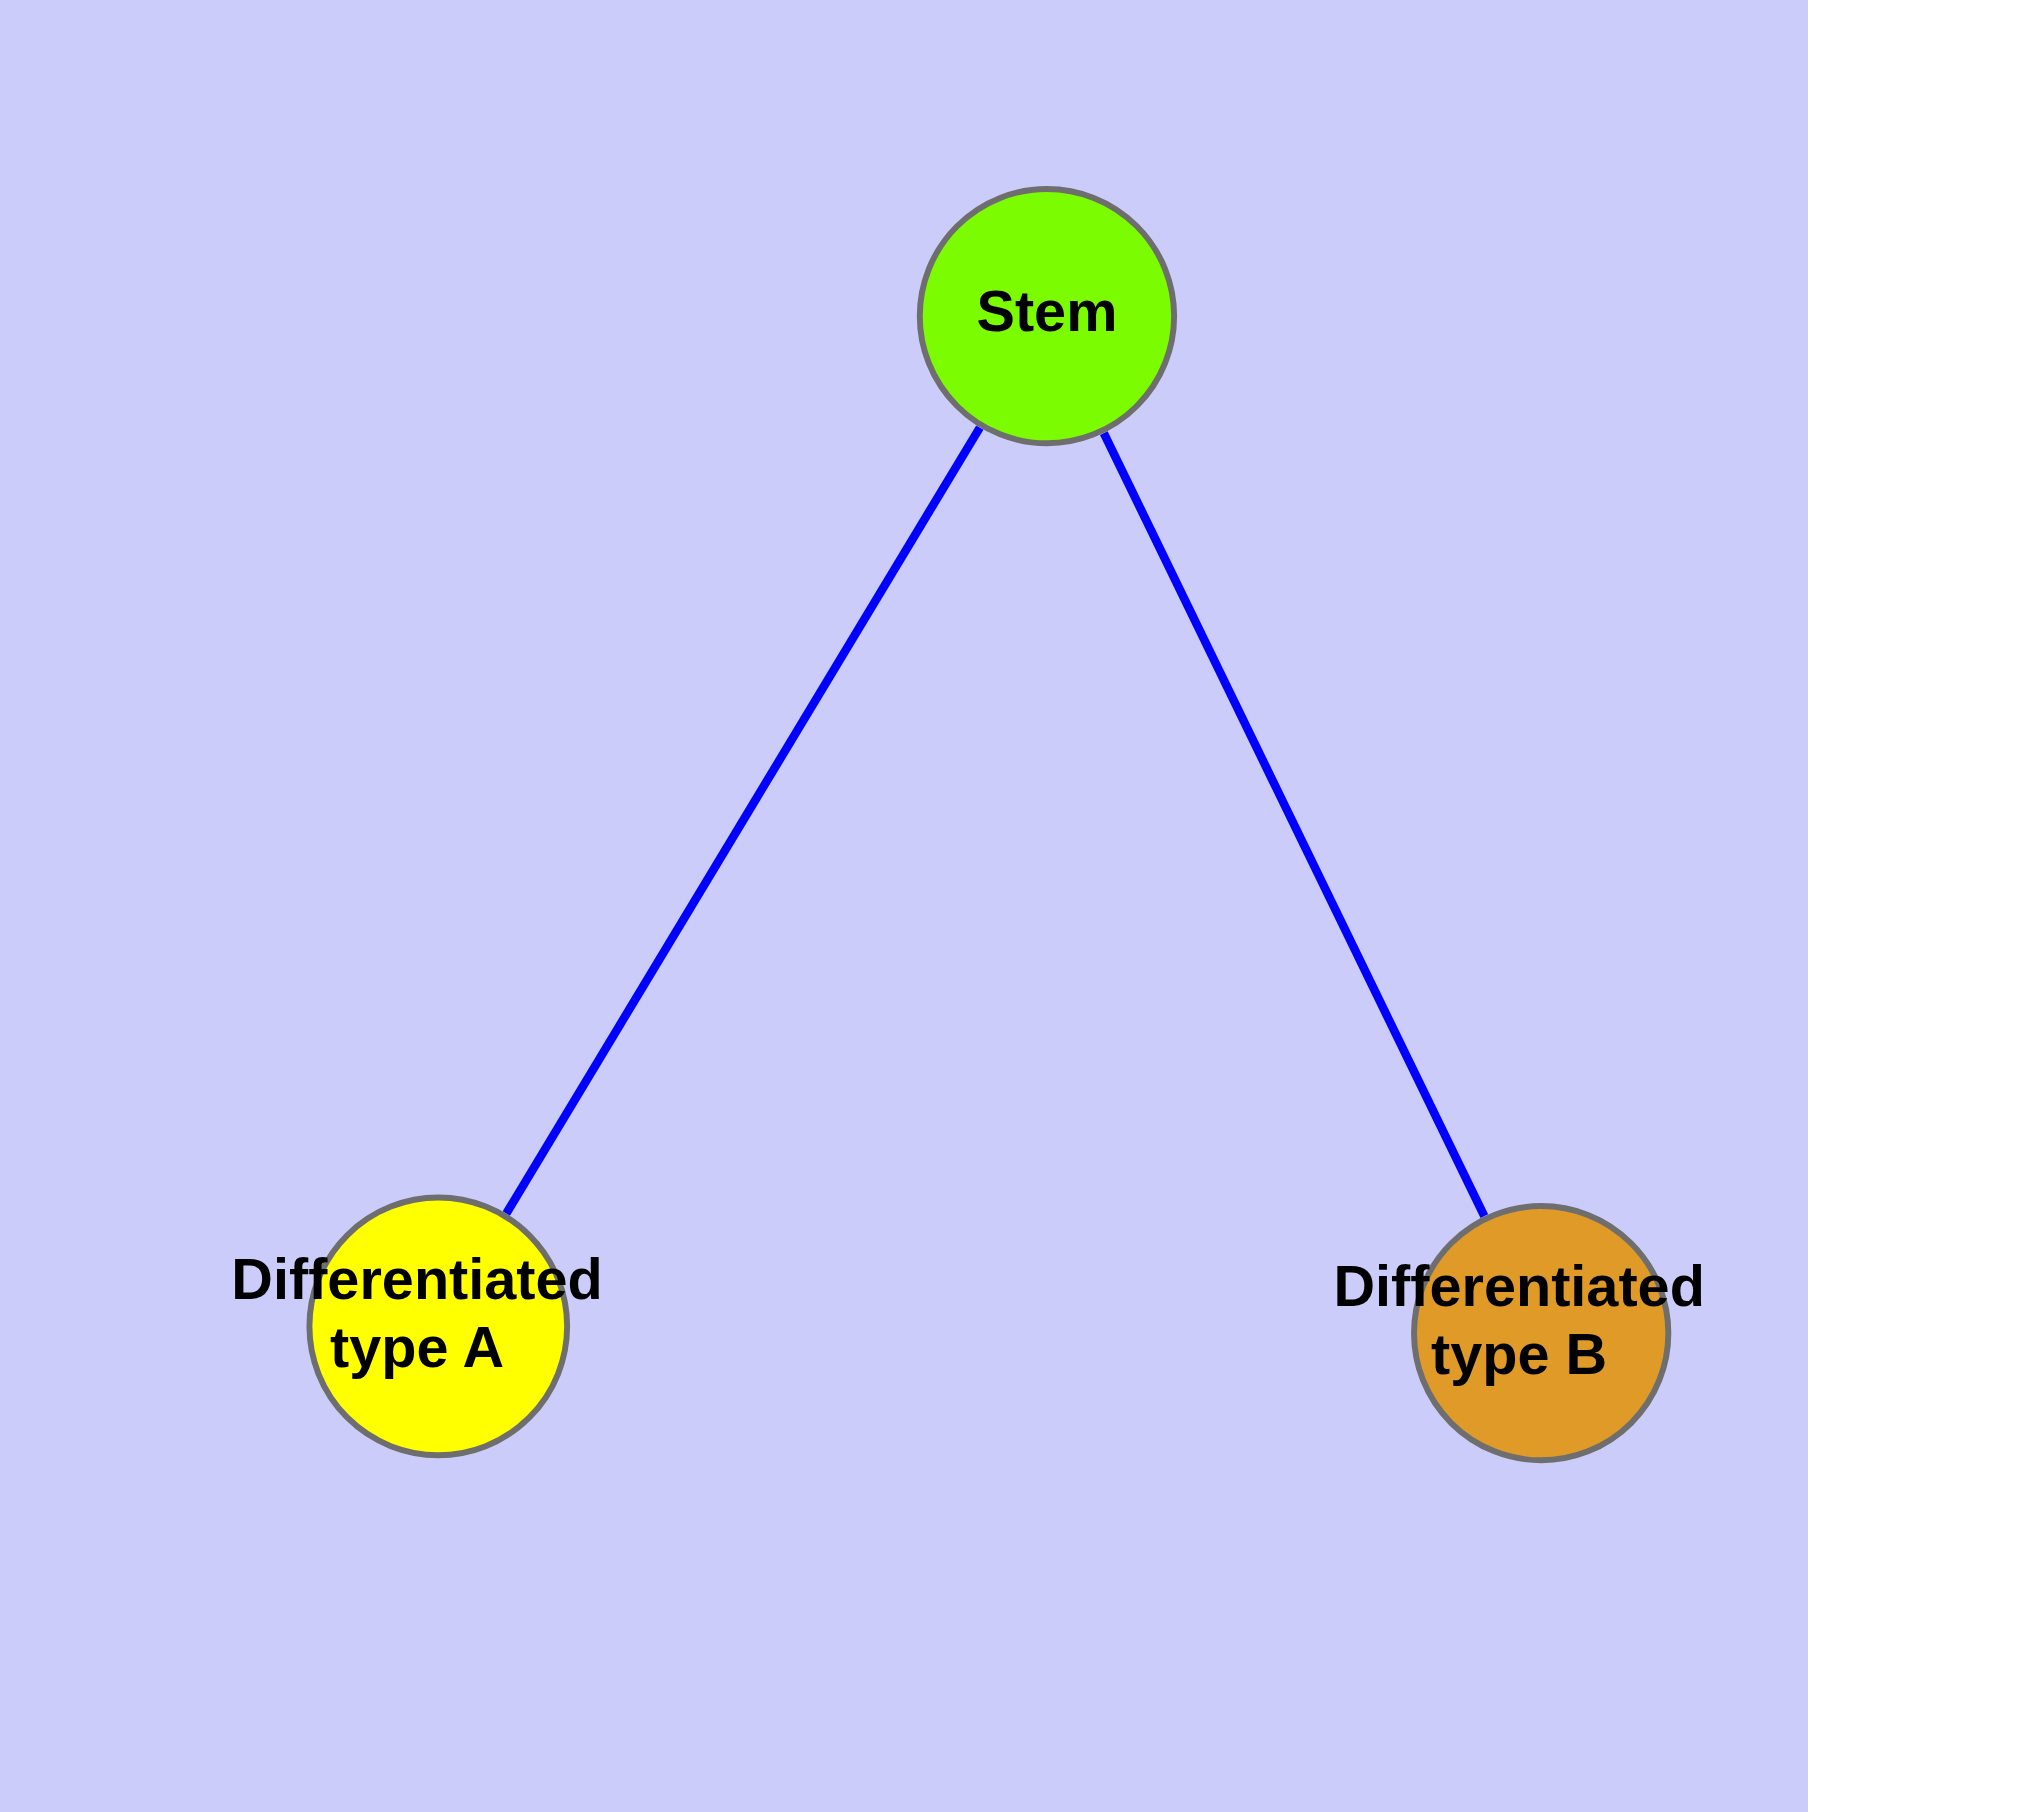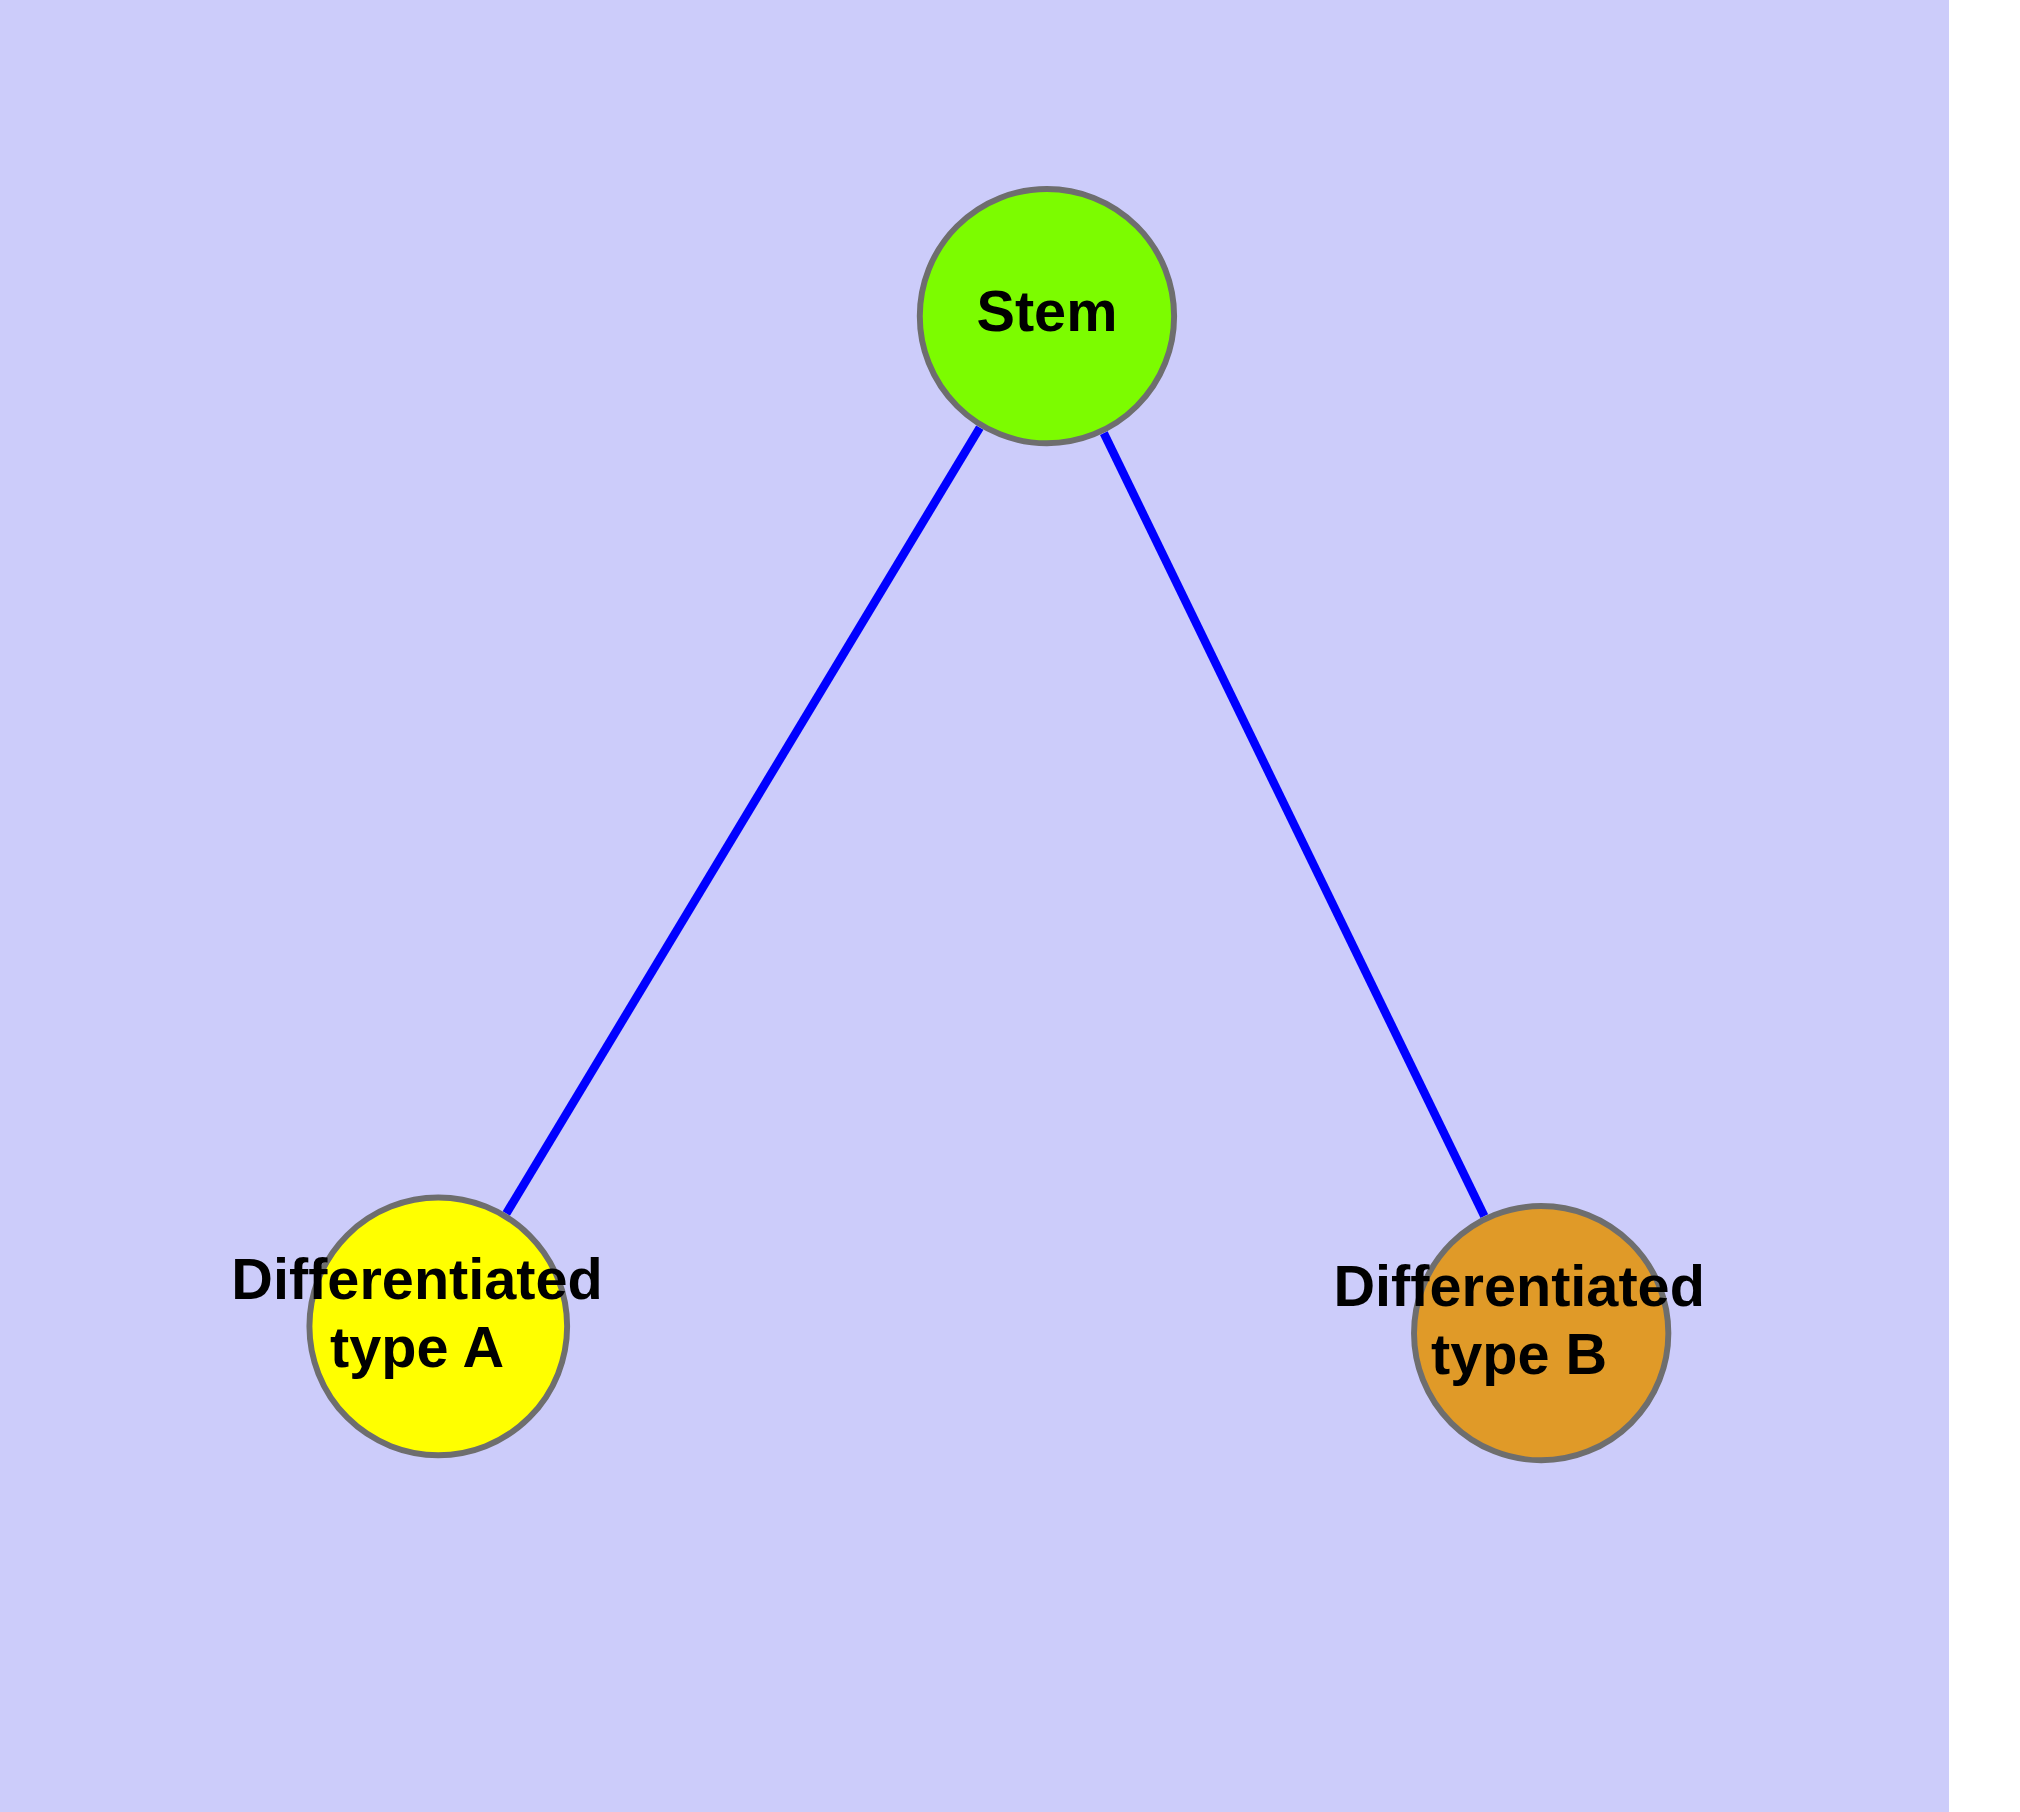--- a/index.html
+++ b/index.html
@@ -26,21 +26,21 @@
   .node-label {
     font-family: "Liberation Sans", "DejaVu Sans", sans-serif;
     font-weight: bold;
     fill: #000000;
     stroke: none;
   }
 </style>
 </head>
 <body>
 
-<div id="canvas" style="width: 1949px; height: 1812px;">
+<div id="canvas" style="width: 1808px; height: 1812px;">
   <svg id="graph-svg" viewBox="0 0 2384 2138" preserveAspectRatio="none" xmlns="http://www.w3.org/2000/svg">
 
     <rect id="bg-rect" x="0" y="0" width="2384" height="2138" fill="#ccccfa"></rect>
 
     <g id="edge-layer">
         <line x1="1155.7979116843503" y1="504.4887037218028" x2="597.2340373490783" y2="1431.798088412115" stroke="#0000ff" stroke-width="10" stroke-linecap="butt"></line>
         <line x1="1302.0780571254386" y1="511.06804211067964" x2="1750.9219428745614" y2="1434.9319578893203" stroke="#0000ff" stroke-width="10" stroke-linecap="butt"></line>
       </g>
     <g id="node-layer">
         <circle cx="1235" cy="373" r="150" fill="#7cfc00" stroke="#6e6e6e" stroke-width="7"></circle>

